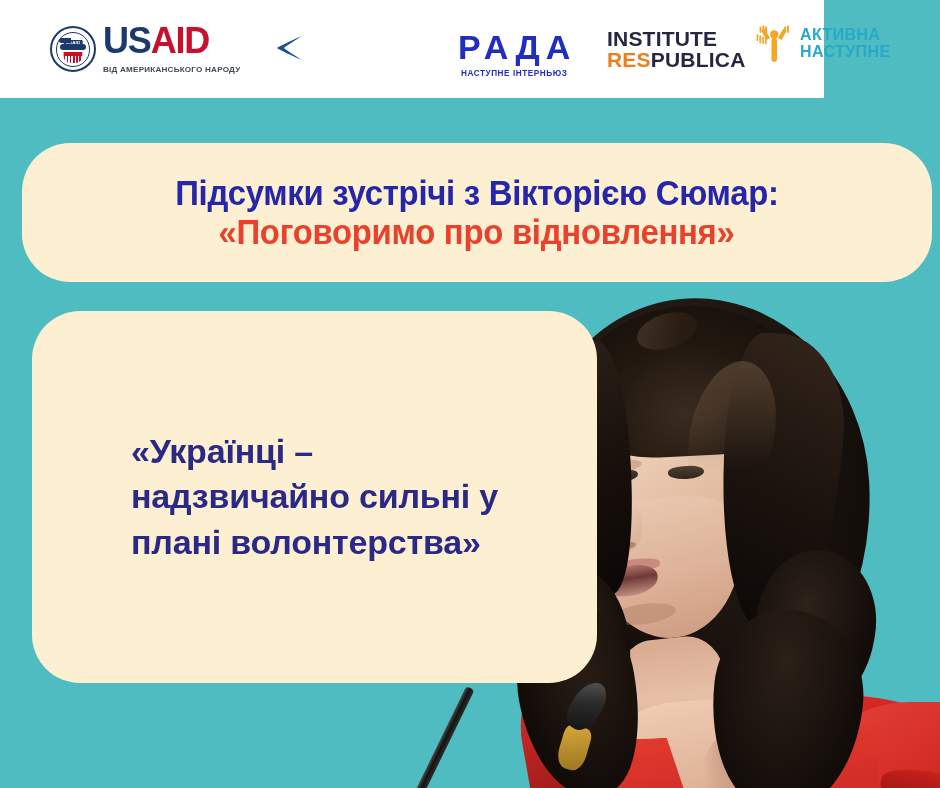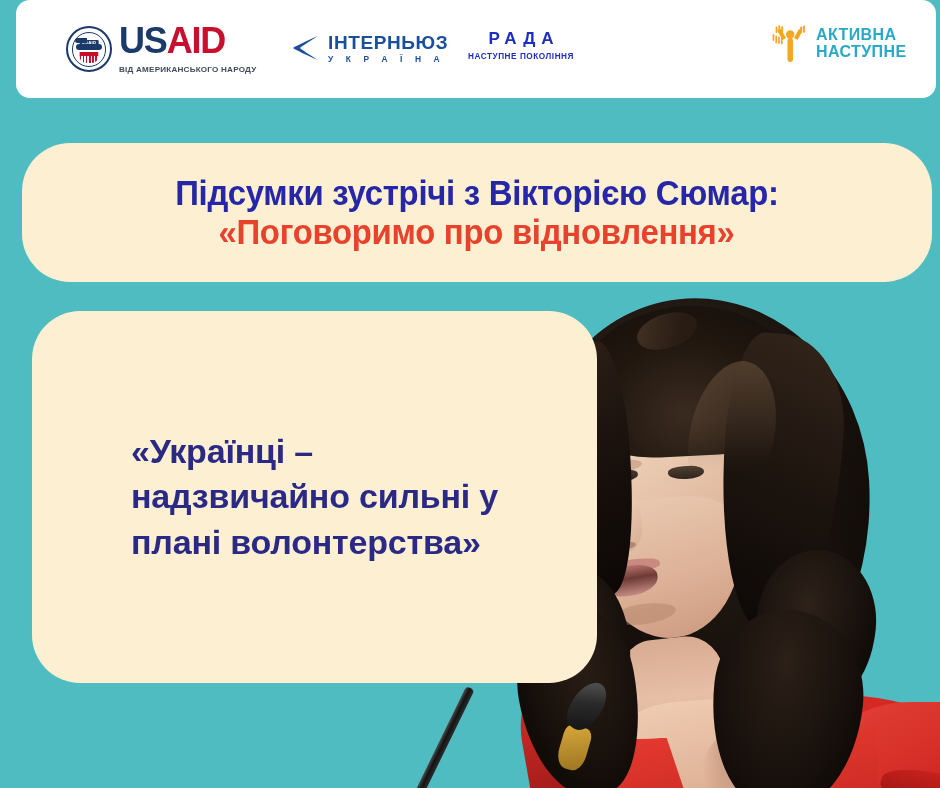--- a/index.html
+++ b/index.html
@@ -13,26 +13,25 @@
 
   .poster {
     position:relative;
     width:940px; height:788px;
     background:#4fbcc1;
     overflow:hidden;
   }
 
   
   .logo-band {
-    position:absolute; left:16px; top:0;
-    width:920px; height:98px;
+    position:absolute; left:0; top:0;
+    width:824px; height:98px;
     background:#ffffff;
     display:flex; align-items:center;
     z-index:30;
-    border-radius:14px;
   }
 
   .logo {
     position:absolute;
     display:flex; align-items:center;
     user-select:none;
   }
 
   
   .logo-usaid { left:50px; top:24px; }
@@ -98,21 +97,21 @@
     letter-spacing:.6px; white-space:nowrap; line-height:1;
   }
   .inw-sub {
     font-size:8.4px; font-weight:bold; color:#1a4f9c;
     letter-spacing:5.1px; margin-top:3px; white-space:nowrap;
   }
 
   
   .logo-rada { left:452px; top:30px; flex-direction:column; align-items:center; }
   .rada-main {
-    font-size:17px; font-weight:bold; color:#1f2ec0;
+    font-size:34px; font-weight:bold; color:#1f2ec0;
     letter-spacing:6px; line-height:1; white-space:nowrap;
     text-indent:6px;
   }
   .rada-sub {
     font-size:8.2px; font-weight:bold; color:#1f2ec0;
     letter-spacing:.55px; margin-top:5px; white-space:nowrap;
   }
 
   
   .logo-respublica { left:607px; top:28px; flex-direction:column; align-items:flex-start; }
@@ -420,31 +419,31 @@
         <div class="usaid-tag">ВІД АМЕРИКАНСЬКОГО НАРОДУ</div>
       </div>
     </div>
 
     <div class="logo logo-internews">
       <div class="inw-mark">
         <svg width="34" height="34" viewBox="0 0 34 34" aria-hidden="true">
           <path d="M30 5 C18 10 8 15 5 17 C8 19 18 24 30 29 C22 24 14 19 12 17 C14 15 22 10 30 5 Z" fill="#1a4f9c"></path>
         </svg>
       </div>
-      <div class="inw-text">
-        <div class="inw-main">ІНТЕРНЬЮЗ</div>
-        <div class="inw-sub">У К Р А Ї Н А</div>
-      </div>
     </div>
 
     <div class="logo logo-rada">
       <div class="rada-main">РАДА</div>
-      <div class="rada-sub">НАСТУПНЕ ПОКОЛІННЯ</div>
+      <div class="rada-sub">НАСТУПНЕ ІНТЕРНЬЮЗ</div>
     </div>
 
+    <div class="logo logo-respublica">
+      <div class="resp-line1">INSTITUTE</div>
+      <div class="resp-line2"><span class="resp-res">RES</span><span>PUBLICA</span></div>
+    </div>
 
     <div class="logo logo-hromada">
       <div class="hro-mark">
         <svg width="42" height="40" viewBox="0 0 42 40" aria-hidden="true">
           <g fill="#f5a623">
             <rect x="18.5" y="14" width="5.5" height="24" rx="2.4"></rect>
             <circle cx="21.2" cy="10.5" r="4.2"></circle>
             <path d="M13.5 16 L9 8 a2.1 2.1 0 0 1 3.6-2.1 L17 14 Z"></path>
             <path d="M28.5 16 L33 8 a2.1 2.1 0 0 0-3.6-2.1 L25 14 Z"></path>
             <rect x="6.6" y="2.6" width="1.9" height="6.4" rx=".9"></rect>

